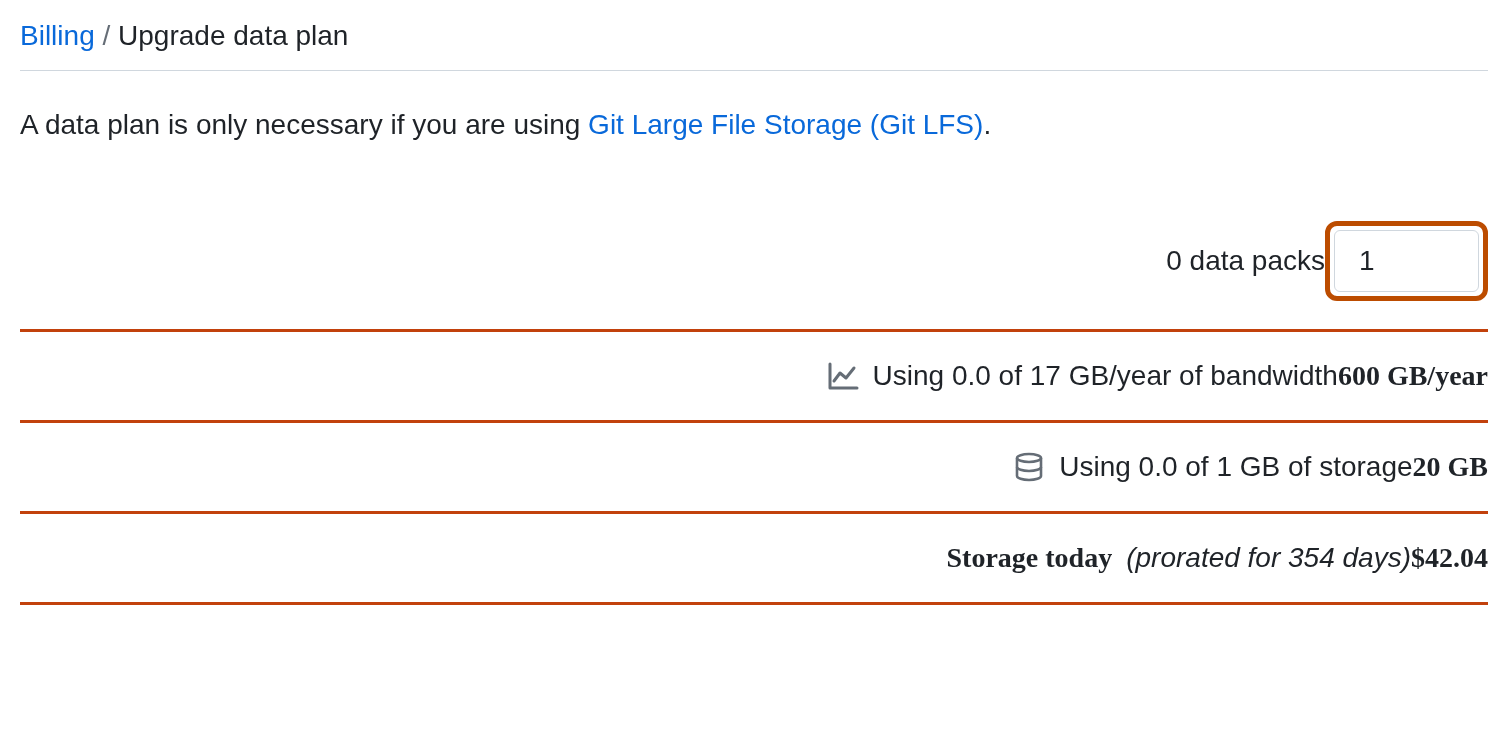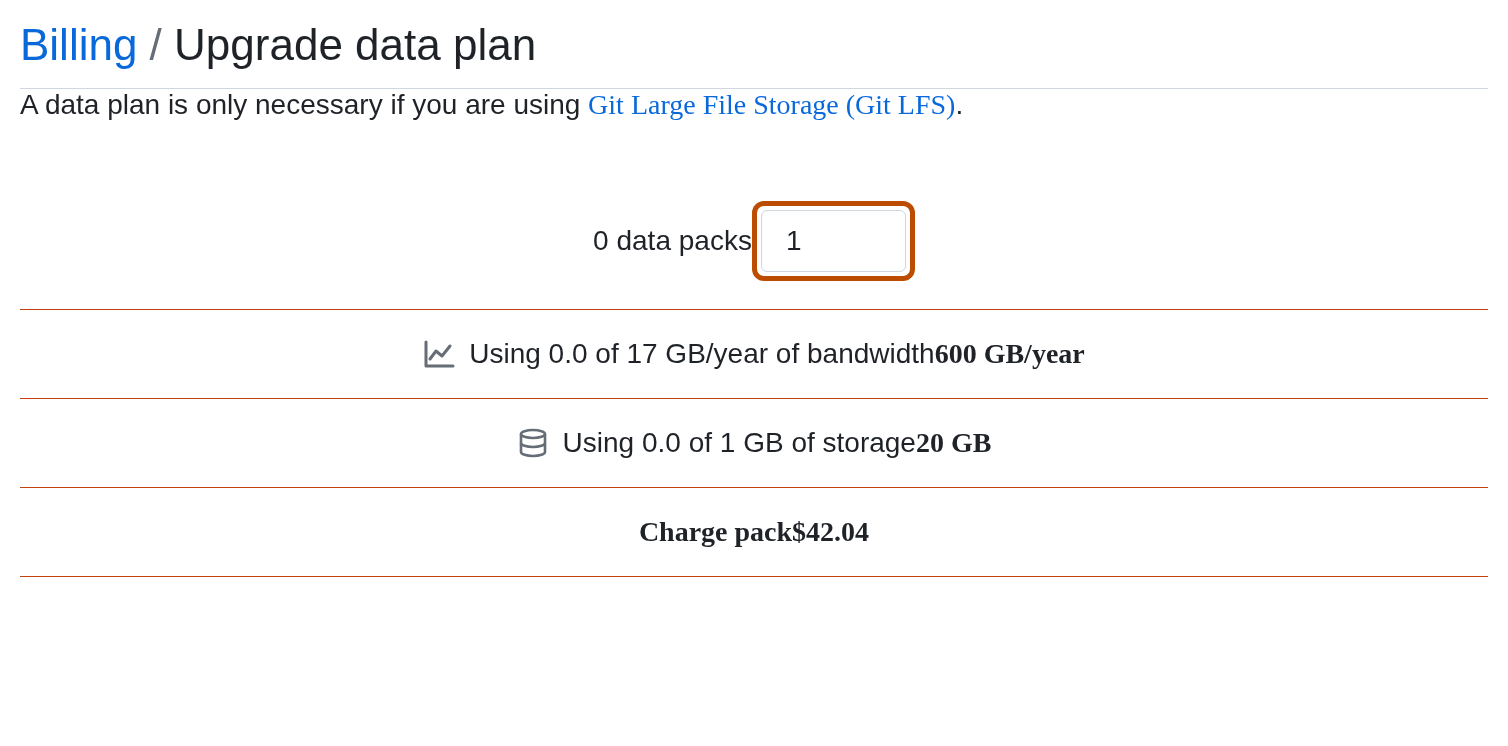--- a/index.html
+++ b/index.html
@@ -8,48 +8,48 @@
       box-sizing: border-box;
     }
     body {
       font-family: -apple-system, BlinkMacSystemFont, "Segoe UI", Helvetica, Arial, sans-serif;
       background: #ffffff;
       color: #1f2328;
       padding: 20px;
       width: 1508px;
     }
     .header {
-      font-size: 44px;
+      font-size: 28px;
       font-weight: 400;
       padding-bottom: 18px;
       border-bottom: 1px solid #d0d7de;
+      margin-bottom: 38px;
     }
     .header a {
       color: #0969da;
       text-decoration: none;
     }
     .header .sep {
       color: #656d76;
     }
     .description {
       font-size: 28px;
       color: #1f2328;
       margin-bottom: 80px;
     }
     .description a {
       color: #0969da;
       text-decoration: none;
-      font-family: Liberation Serif, serif;
     }
     .row {
       display: flex;
       align-items: center;
-      justify-content: center;
+      justify-content: flex-end;
       padding: 28px 0;
-      border-bottom: 1px solid #c2410c;
+      border-bottom: 3px solid #c2410c;
       font-size: 28px;
     }
     .row.first {
       padding-top: 0;
     }
     .row-left {
       display: flex;
       align-items: center;
       gap: 14px;
     }
@@ -143,18 +143,19 @@
     </span>
     <span>Using 0.0 of 1 GB of storage</span>
   </div>
   <div class="row-right">
     <span class="bold">20 GB</span>
   </div>
 </div>
 
 <div class="row">
   <div class="row-left">
-    <span class="bold">Charge pack</span>
+    <span class="bold">Storage today</span>
+    <span class="italic">(prorated for 354 days)</span>
   </div>
   <div class="row-right">
     <span class="bold">$42.04</span>
   </div>
 </div>
 
 </body></html>

